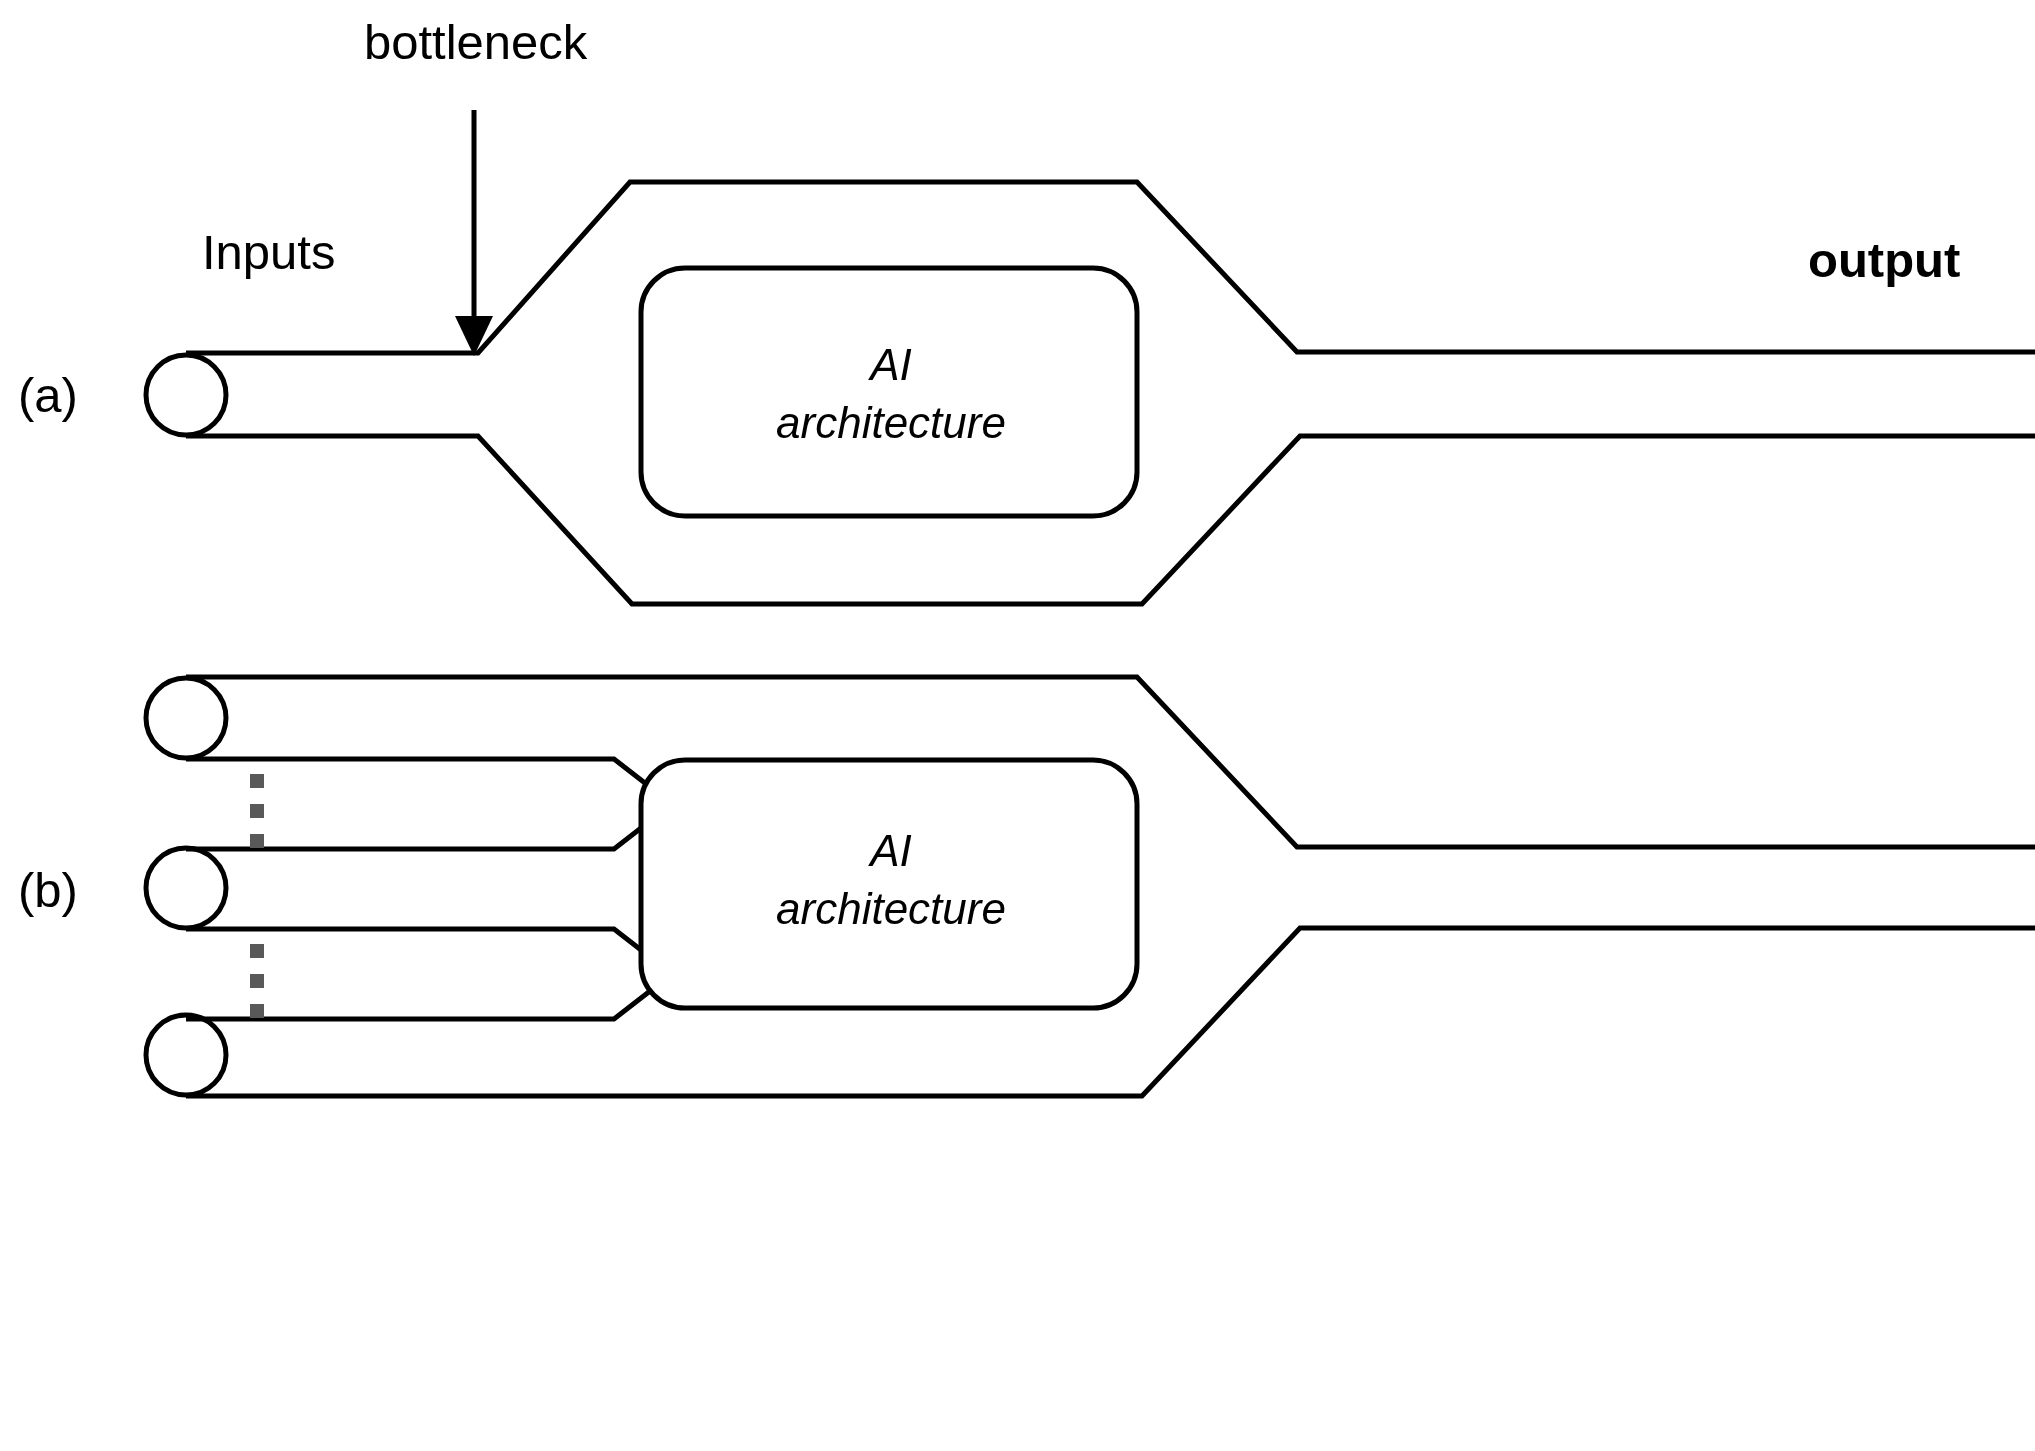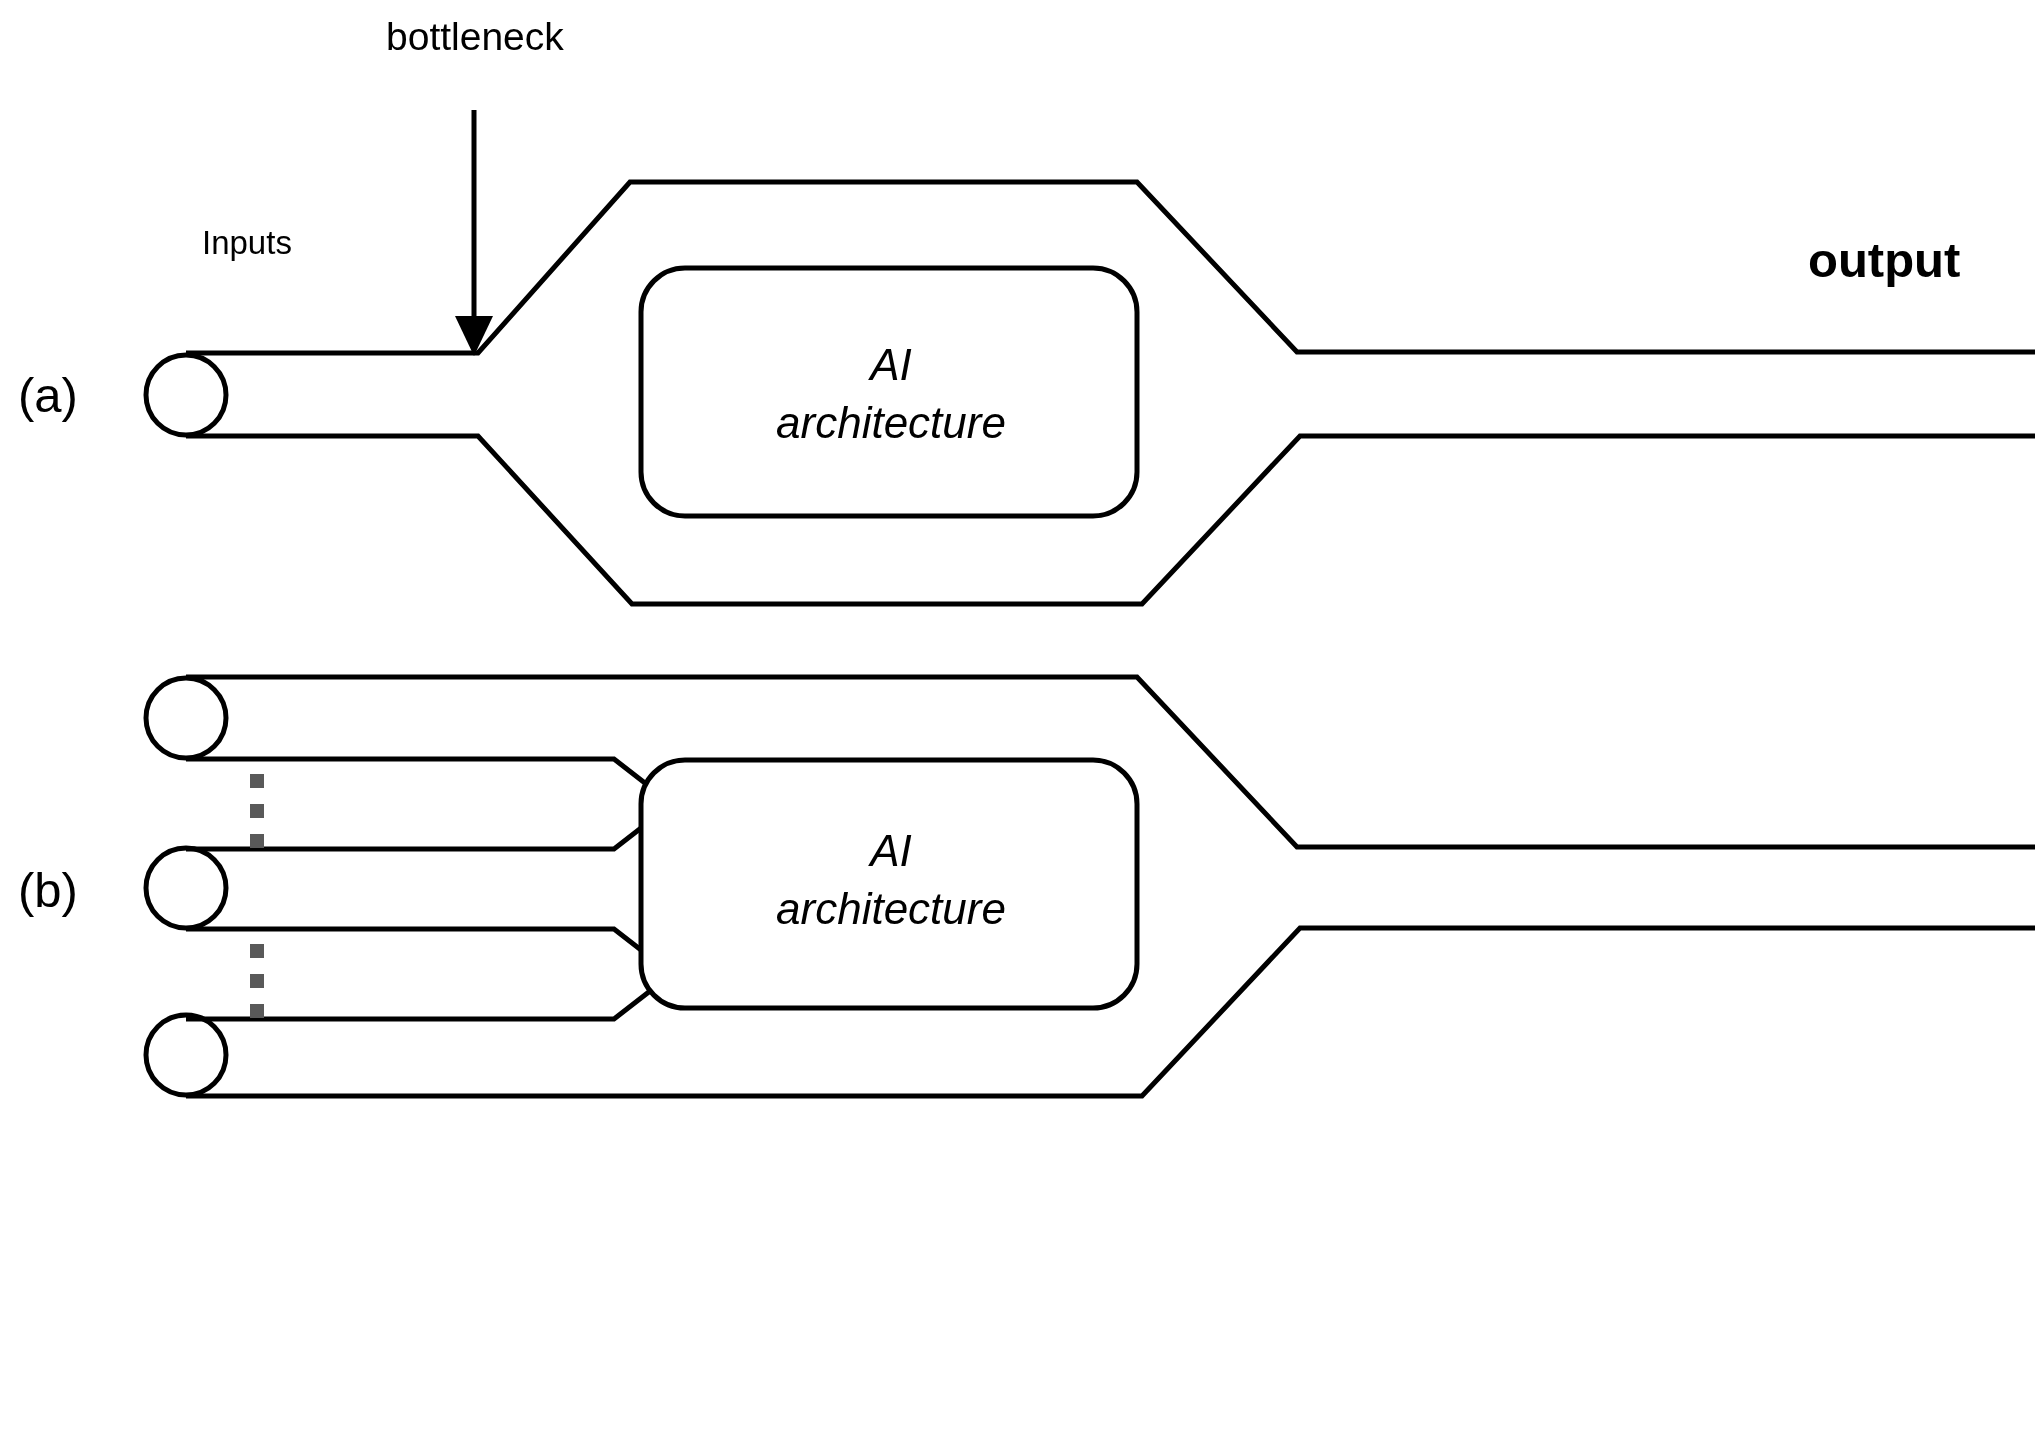--- a/index.html
+++ b/index.html
@@ -26,28 +26,28 @@
     display: block;
   }
   .lbl {
     position: absolute;
     color: #000000;
     font-family: "Liberation Sans", sans-serif;
     white-space: nowrap;
     line-height: 1.18;
   }
   .lbl-bottleneck {
-    left: 386px;
+    left: 364px;
     top: 14px;
-    font-size: 39px;
+    font-size: 49px;
   }
   .lbl-inputs {
     left: 202px;
     top: 224px;
-    font-size: 33px;
+    font-size: 49px;
   }
   .lbl-output {
     left: 1808px;
     top: 232px;
     font-size: 49px;
     font-weight: bold;
   }
   .lbl-panel-a {
     left: 18px;
     top: 367px;

